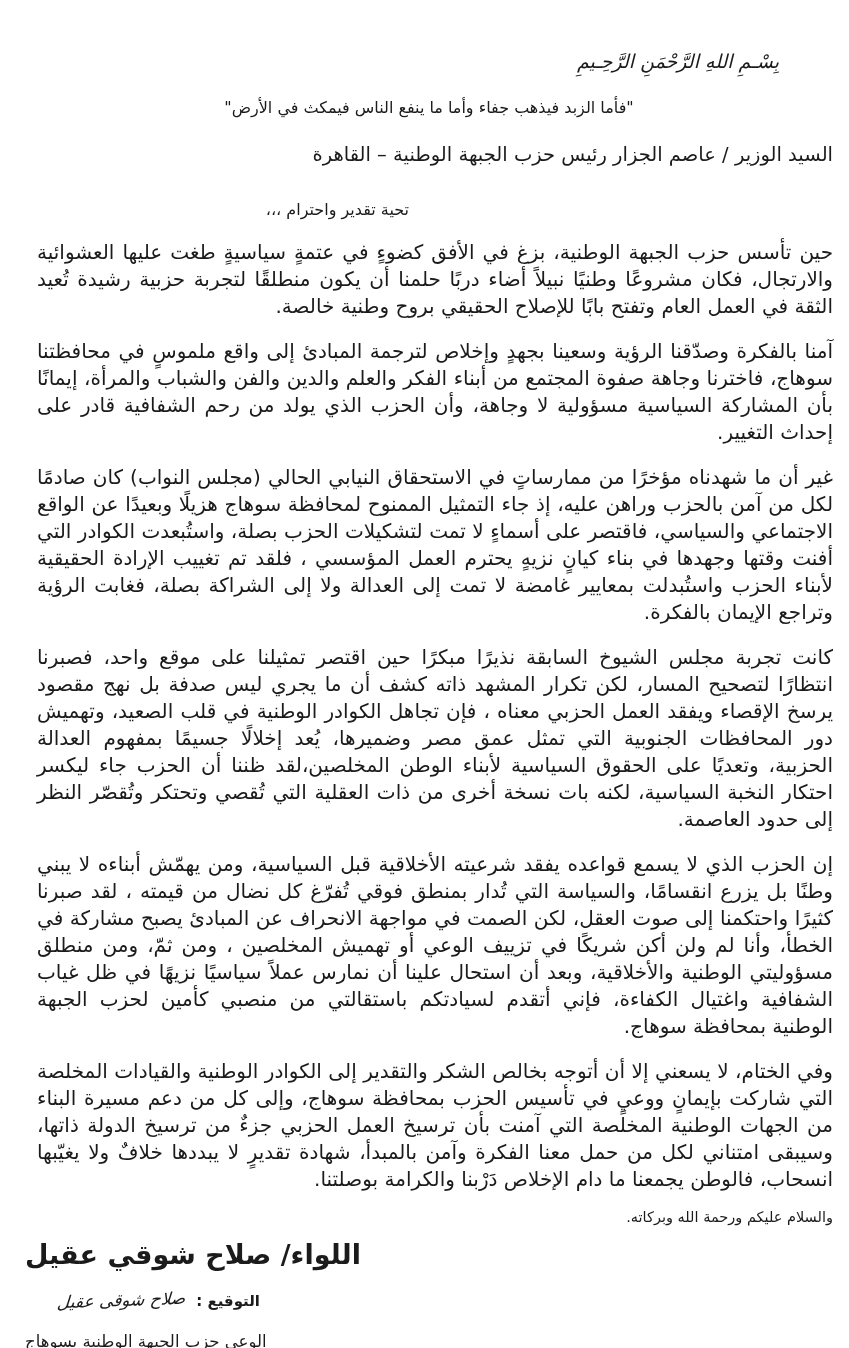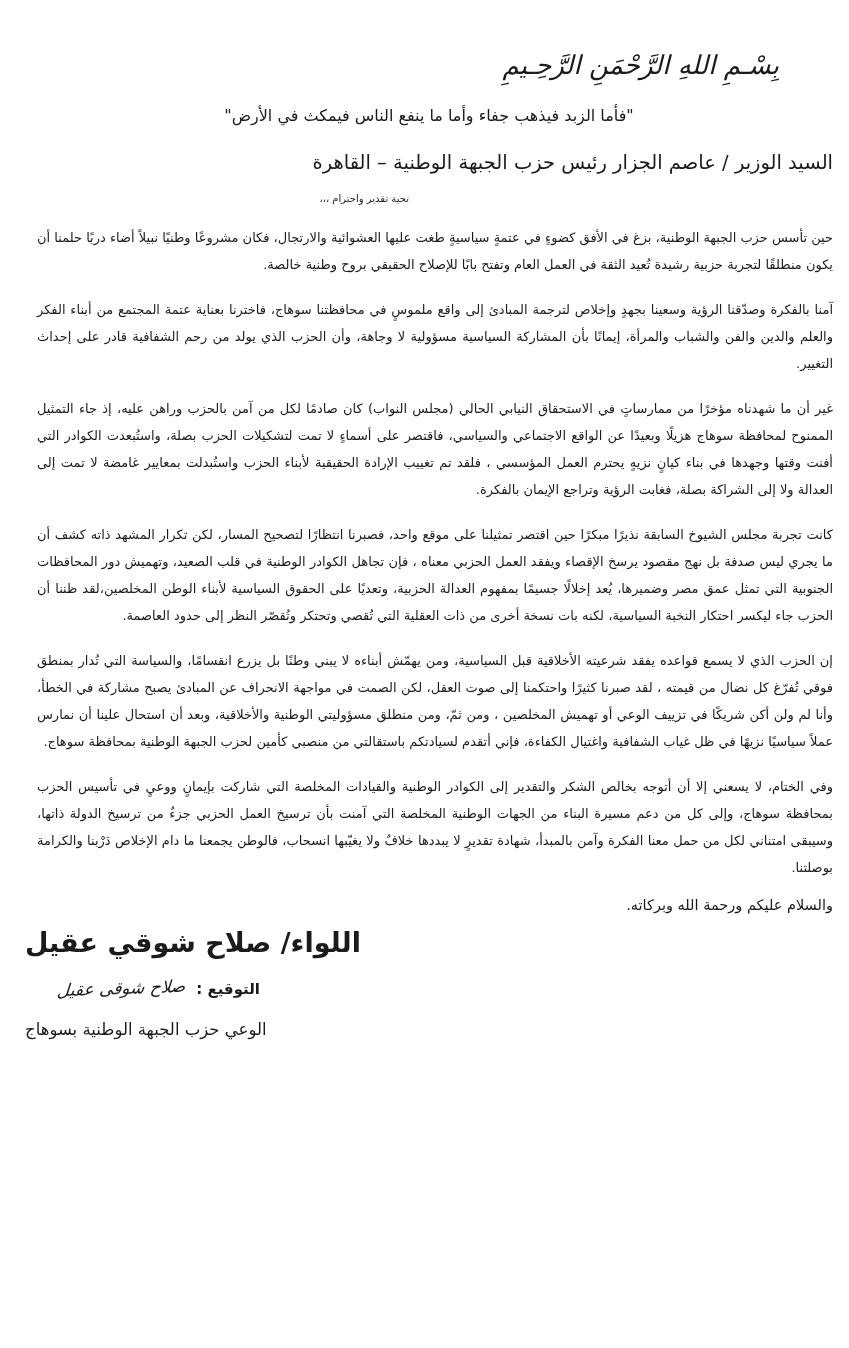--- a/index.html
+++ b/index.html
@@ -17,47 +17,47 @@
     direction: rtl;
     font-family: "DejaVu Sans", sans-serif;
     box-sizing: border-box;
     padding: 0 16px 0 25px;
     overflow: hidden;
   }
   .bismillah {
     padding-top: 50px;
     margin-left: 0;
     margin-right: 54px;
-    font-size: 26px;
+    font-size: 19px;
     font-style: italic;
     letter-spacing: 1px;
     font-weight: 500;
   }
   .quote {
     margin-top: 26px;
     text-align: center;
     font-size: 16px;
   }
   .addressee {
     margin: 24px 0 0 0;
     text-align: right;
     font-size: 19.5px;
     font-weight: normal;
     line-height: 1.4;
   }
   .greeting {
-    margin-top: 17px;
+    margin-top: 32px;
     margin-right: 424px;
     white-space: nowrap;
     text-align: right;
-    font-size: 10px;
+    font-size: 16px;
   }
   .body-par {
     margin: 18px 0 0 12px;
-    font-size: 13px;
+    font-size: 20px;
     line-height: 27px;
     text-align: justify;
     text-justify: inter-word;
   }
   .body-par:first-of-type {
     margin-top: 20px;
   }
   .salam {
     margin-top: 16px;
     text-align: right;
@@ -101,21 +101,21 @@
   <div class="bismillah">بِسْـمِ اللهِ الرَّحْمَنِ الرَّحِـيمِ</div>
 
   <div class="quote">"فأما الزبد فيذهب جفاء وأما ما ينفع الناس فيمكث في الأرض"</div>
 
   <h1 class="addressee">السيد الوزير / عاصم الجزار رئيس حزب الجبهة الوطنية – القاهرة</h1>
 
   <div class="greeting">تحية تقدير واحترام ،،،</div>
 
   <p class="body-par">حين تأسس حزب الجبهة الوطنية، بزغ في الأفق كضوءٍ في عتمةٍ سياسيةٍ طغت عليها العشوائية والارتجال، فكان مشروعًا وطنيًا نبيلاً أضاء دربًا حلمنا أن يكون منطلقًا لتجربة حزبية رشيدة تُعيد الثقة في العمل العام وتفتح بابًا للإصلاح الحقيقي بروح وطنية خالصة.</p>
 
-  <p class="body-par">آمنا بالفكرة وصدّقنا الرؤية وسعينا بجهدٍ وإخلاص لترجمة المبادئ إلى واقع ملموسٍ في محافظتنا سوهاج، فاخترنا بعناية عتمة المجتمع من أبناء الفكر والعلم والدين والفن والشباب والمرأة، إيمانًا بأن المشاركة السياسية مسؤولية لا وجاهة، وأن الحزب الذي يولد من رحم الشفافية قادر على إحداث التغيير.</p>
+  <p class="body-par">آمنا بالفكرة وصدّقنا الرؤية وسعينا بجهدٍ وإخلاص لترجمة المبادئ إلى واقع ملموسٍ في محافظتنا سوهاج، فاخترنا وجاهة صفوة المجتمع من أبناء الفكر والعلم والدين والفن والشباب والمرأة، إيمانًا بأن المشاركة السياسية مسؤولية لا وجاهة، وأن الحزب الذي يولد من رحم الشفافية قادر على إحداث التغيير.</p>
 
   <p class="body-par">غير أن ما شهدناه مؤخرًا من ممارساتٍ في الاستحقاق النيابي الحالي (مجلس النواب) كان صادمًا لكل من آمن بالحزب وراهن عليه، إذ جاء التمثيل الممنوح لمحافظة سوهاج هزيلًا وبعيدًا عن الواقع الاجتماعي والسياسي، فاقتصر على أسماءٍ لا تمت لتشكيلات الحزب بصلة، واستُبعدت الكوادر التي أفنت وقتها وجهدها في بناء كيانٍ نزيهٍ يحترم العمل المؤسسي ، فلقد تم تغييب الإرادة الحقيقية لأبناء الحزب واستُبدلت بمعايير غامضة لا تمت إلى العدالة ولا إلى الشراكة بصلة، فغابت الرؤية وتراجع الإيمان بالفكرة.</p>
 
   <p class="body-par">كانت تجربة مجلس الشيوخ السابقة نذيرًا مبكرًا حين اقتصر تمثيلنا على موقع واحد، فصبرنا انتظارًا لتصحيح المسار، لكن تكرار المشهد ذاته كشف أن ما يجري ليس صدفة بل نهج مقصود يرسخ الإقصاء ويفقد العمل الحزبي معناه ، فإن تجاهل الكوادر الوطنية في قلب الصعيد، وتهميش دور المحافظات الجنوبية التي تمثل عمق مصر وضميرها، يُعد إخلالًا جسيمًا بمفهوم العدالة الحزبية، وتعديًا على الحقوق السياسية لأبناء الوطن المخلصين،لقد ظننا أن الحزب جاء ليكسر احتكار النخبة السياسية، لكنه بات نسخة أخرى من ذات العقلية التي تُقصي وتحتكر وتُقصّر النظر إلى حدود العاصمة.</p>
 
   <p class="body-par">إن الحزب الذي لا يسمع قواعده يفقد شرعيته الأخلاقية قبل السياسية، ومن يهمّش أبناءه لا يبني وطنًا بل يزرع انقسامًا، والسياسة التي تُدار بمنطق فوقي تُفرّغ كل نضال من قيمته ، لقد صبرنا كثيرًا واحتكمنا إلى صوت العقل، لكن الصمت في مواجهة الانحراف عن المبادئ يصبح مشاركة في الخطأ، وأنا لم ولن أكن شريكًا في تزييف الوعي أو تهميش المخلصين ، ومن ثمّ، ومن منطلق مسؤوليتي الوطنية والأخلاقية، وبعد أن استحال علينا أن نمارس عملاً سياسيًا نزيهًا في ظل غياب الشفافية واغتيال الكفاءة، فإني أتقدم لسيادتكم باستقالتي من منصبي كأمين لحزب الجبهة الوطنية بمحافظة سوهاج.</p>
 
 
   <p class="body-par">وفي الختام، لا يسعني إلا أن أتوجه بخالص الشكر والتقدير إلى الكوادر الوطنية والقيادات المخلصة التي شاركت بإيمانٍ ووعيٍ في تأسيس الحزب بمحافظة سوهاج، وإلى كل من دعم مسيرة البناء من الجهات الوطنية المخلصة التي آمنت بأن ترسيخ العمل الحزبي جزءٌ من ترسيخ الدولة ذاتها، وسيبقى امتناني لكل من حمل معنا الفكرة وآمن بالمبدأ، شهادة تقديرٍ لا يبددها خلافٌ ولا يغيّبها انسحاب، فالوطن يجمعنا ما دام الإخلاص دَرْبنا والكرامة بوصلتنا.</p>
 

